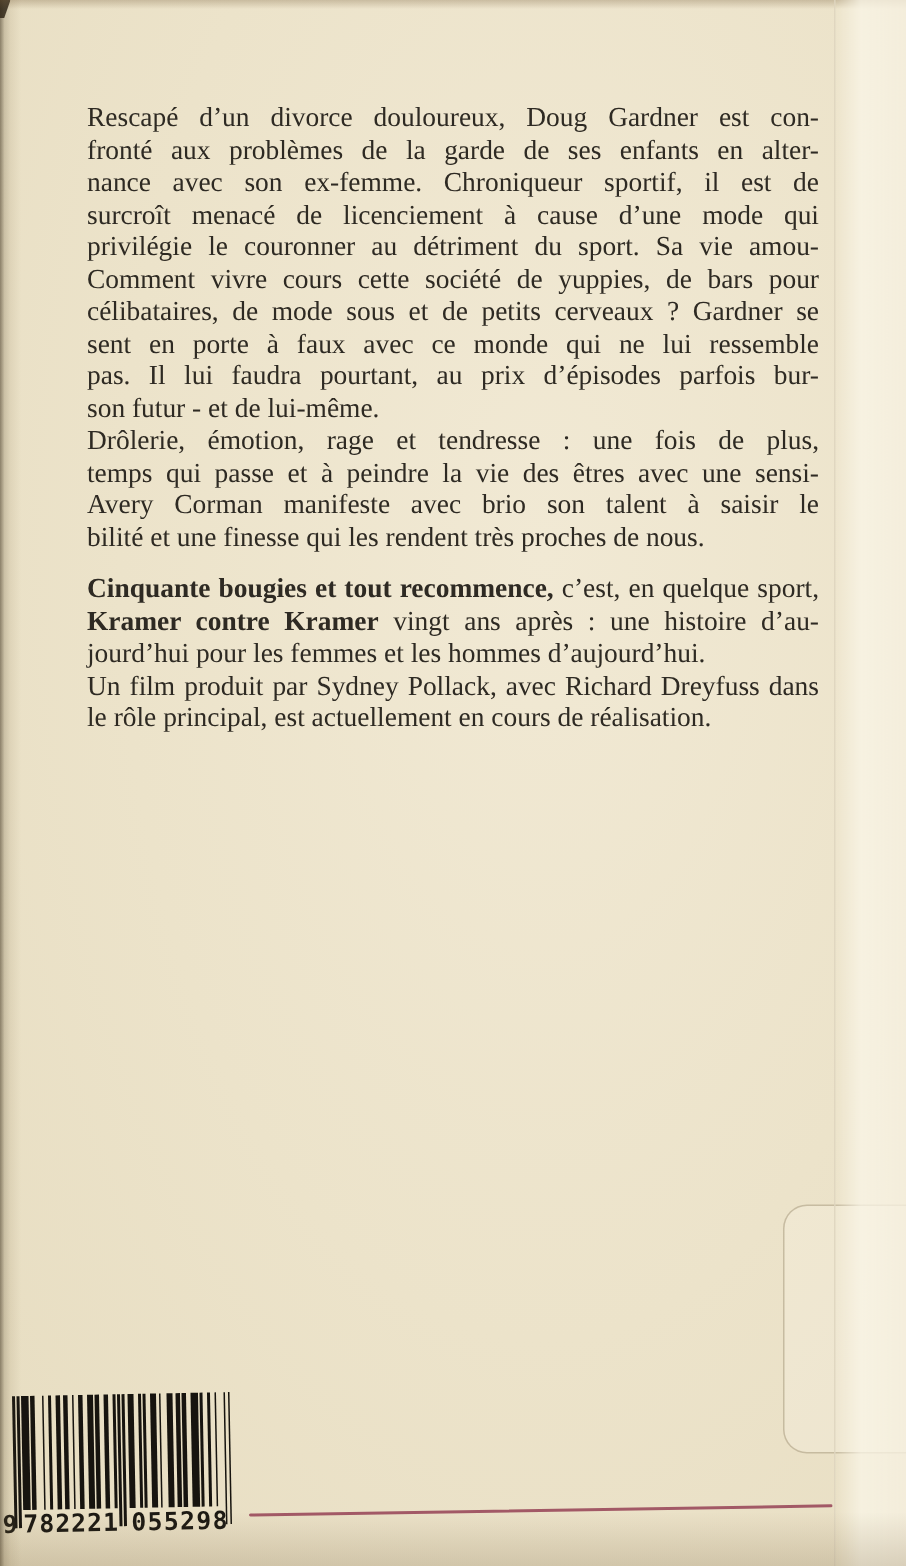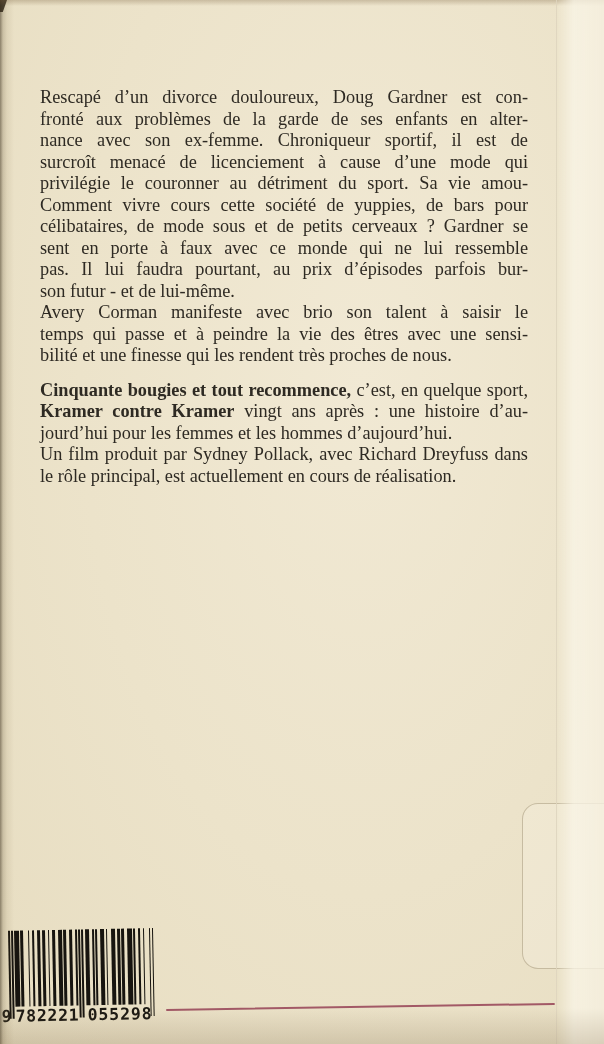--- a/index.html
+++ b/index.html
@@ -37,22 +37,22 @@
     clip-path:polygon(0 0, 100% 0, 40% 100%, 0 100%);
   }
   .sticker-outline{
     position:absolute;left:522px;top:803px;width:130px;height:164px;
     border:1px solid rgba(165,152,122,0.55);border-radius:16px;
     background:rgba(252,248,236,0.25);
   }
 
   
   .text-block{
-    position:absolute;left:40px;top:68px;width:488px;
-    font-size:18.3px;line-height:21.5px;color:#2e2a23;margin-top:19px;
+    position:absolute;left:58px;top:68px;width:488px;
+    font-size:18.3px;line-height:21.5px;color:#2e2a23;
   }
   .para{margin:0;}
   .para.gap{margin-top:13px;}
   .line{
     text-align:justify;text-align-last:justify;white-space:normal;
     height:21.5px;overflow:visible;
   }
   .line.last{text-align-last:left;}
   .b{font-weight:bold;}
 
@@ -99,22 +99,23 @@
 
     <div class="para">
       <div class="line">Comment vivre cours cette société de yuppies, de bars pour</div>
       <div class="line">célibataires, de mode sous et de petits cerveaux ? Gardner se</div>
       <div class="line">sent en porte à faux avec ce monde qui ne lui ressemble</div>
       <div class="line">pas. Il lui faudra pourtant, au prix d’épisodes parfois bur-</div>
       <div class="line last">son futur - et de lui-même.</div>
     </div>
 
     <div class="para">
+      <div class="line">Drôlerie, émotion, rage et tendresse : une fois de plus,</div>
+      <div class="line">temps qui passe et à peindre la vie des êtres avec une sensi-</div>
       <div class="line">Avery Corman manifeste avec brio son talent à saisir le</div>
-      <div class="line">temps qui passe et à peindre la vie des êtres avec une sensi-</div>
       <div class="line last">bilité et une finesse qui les rendent très proches de nous.</div>
     </div>
 
     <div class="para gap">
       <div class="line">
         <span class="b">Cinquante bougies et tout recommence,</span><span> c’est, en quelque sport,</span>
       </div>
       <div class="line">
         <span class="b">Kramer contre Kramer</span><span> vingt ans après : une histoire d’au-</span>
       </div>

